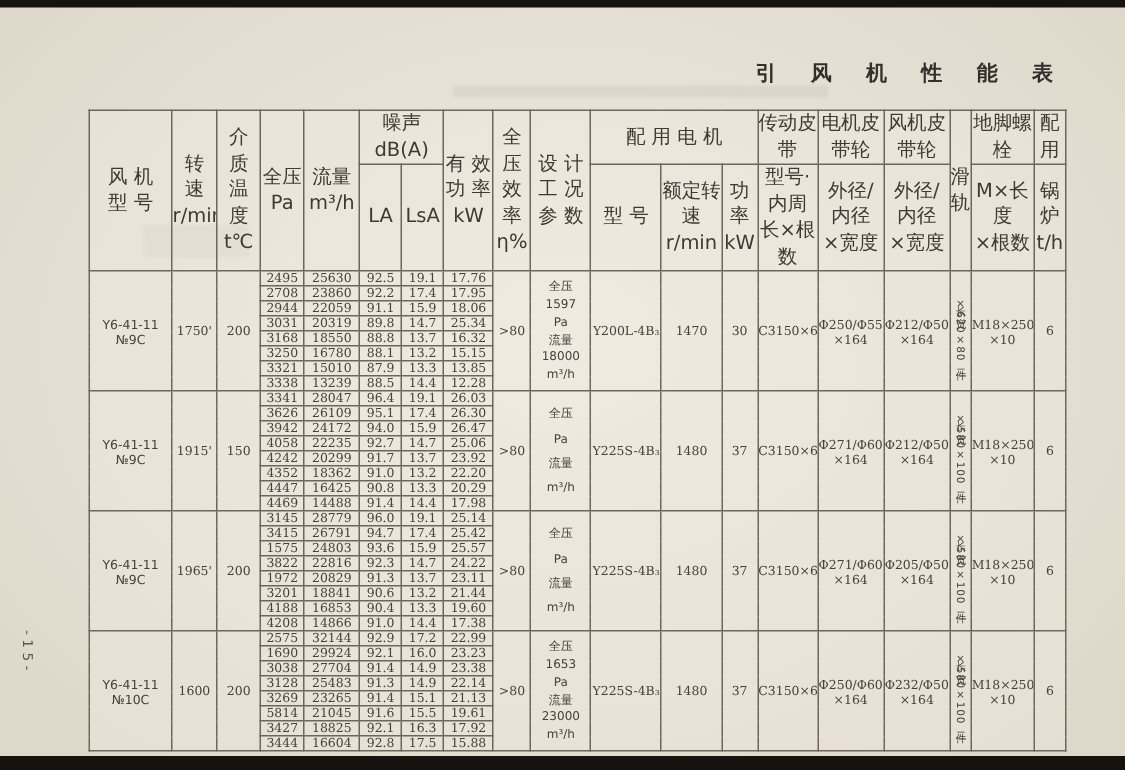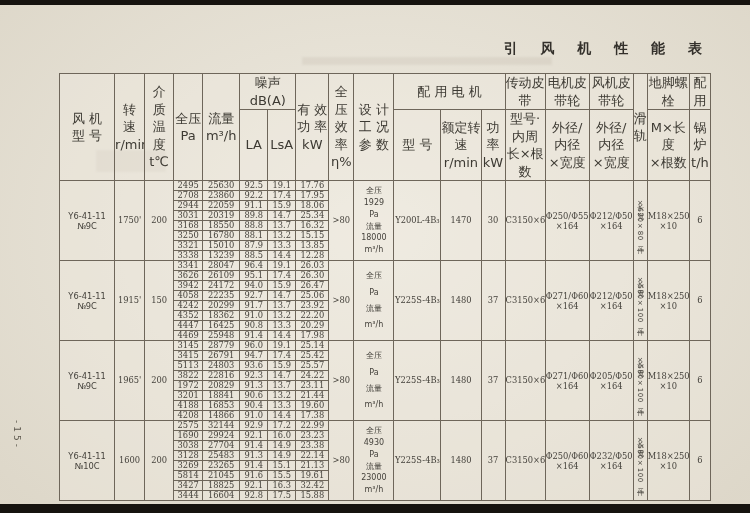--- a/index.html
+++ b/index.html
@@ -128,21 +128,21 @@
           <td rowspan="8">200</td>
           <td>2495</td>
           <td>25630</td>
           <td>92.5</td>
           <td>19.1</td>
           <td>17.76</td>
           <td rowspan="8">&gt;80</td>
           <td rowspan="8" class="cjk">
             <div class="design">
               <div>全压</div>
-              <div>1929</div>
+              <div>1597</div>
               <div>Pa</div>
               <div>流量</div>
               <div>18000</div>
               <div>m³/h</div>
             </div>
           </td>
           <td rowspan="8">Y200L-4B₃</td>
           <td rowspan="8">1470</td>
           <td rowspan="8">30</td>
           <td rowspan="8">C3150×6</td>
@@ -287,21 +287,21 @@
         </tr>
         <tr>
           <td>4447</td>
           <td>16425</td>
           <td>90.8</td>
           <td>13.3</td>
           <td>20.29</td>
         </tr>
         <tr>
           <td>4469</td>
-          <td>25948</td>
+          <td>14488</td>
           <td>91.4</td>
           <td>14.4</td>
           <td>17.98</td>
         </tr>
         <tr>
           <td rowspan="8" class="cjk">
             <div>Y6-41-11</div>
             <div>№9C</div>
           </td>
           <td rowspan="8">1965'</td>
@@ -340,21 +340,21 @@
           <td rowspan="8">6</td>
         </tr>
         <tr>
           <td>3415</td>
           <td>26791</td>
           <td>94.7</td>
           <td>17.4</td>
           <td>25.42</td>
         </tr>
         <tr>
-          <td>5113</td>
+          <td>1575</td>
           <td>24803</td>
           <td>93.6</td>
           <td>15.9</td>
           <td>25.57</td>
         </tr>
         <tr>
           <td>3822</td>
           <td>22816</td>
           <td>92.3</td>
           <td>14.7</td>
@@ -397,21 +397,21 @@
           <td rowspan="8">200</td>
           <td>2575</td>
           <td>32144</td>
           <td>92.9</td>
           <td>17.2</td>
           <td>22.99</td>
           <td rowspan="8">&gt;80</td>
           <td rowspan="8" class="cjk">
             <div class="design">
               <div>全压</div>
-              <div>4930</div>
+              <div>1653</div>
               <div>Pa</div>
               <div>流量</div>
               <div>23000</div>
               <div>m³/h</div>
             </div>
           </td>
           <td rowspan="8">Y225S-4B₃</td>
           <td rowspan="8">1480</td>
           <td rowspan="8">37</td>
           <td rowspan="8">C3150×6</td>
@@ -463,21 +463,21 @@
           <td>21045</td>
           <td>91.6</td>
           <td>15.5</td>
           <td>19.61</td>
         </tr>
         <tr>
           <td>3427</td>
           <td>18825</td>
           <td>92.1</td>
           <td>16.3</td>
-          <td>32.42</td>
+          <td>17.92</td>
         </tr>
         <tr>
           <td>3444</td>
           <td>16604</td>
           <td>92.8</td>
           <td>17.5</td>
           <td>15.88</td>
         </tr>
       </tbody>
   </table>

